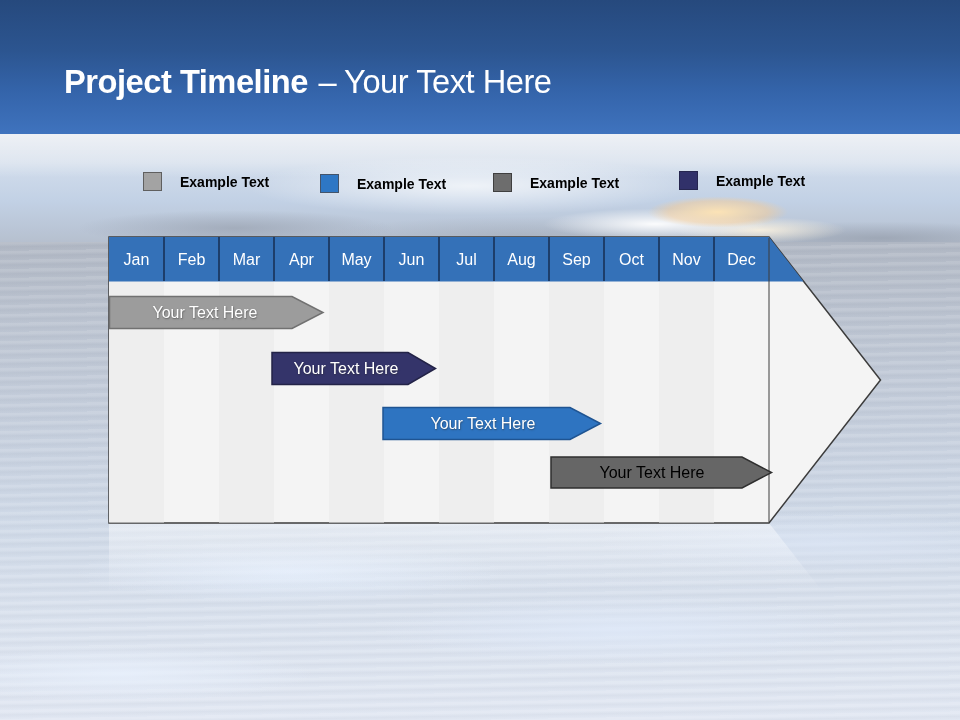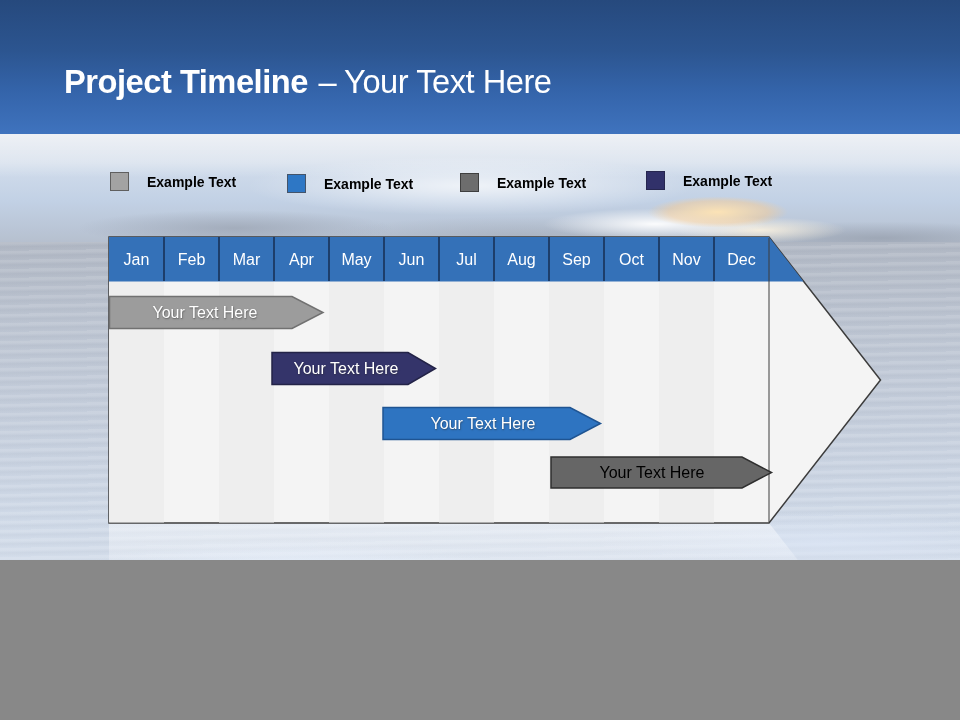--- a/index.html
+++ b/index.html
@@ -1,17 +1,17 @@
 <!DOCTYPE html>
 <html><head>
 <meta charset="utf-8">
 <style>
   html,body{margin:0;padding:0;background:#888;}
   .slide{
-    position:relative;width:960px;height:560px;overflow:hidden;
+    position:relative;width:960px;height:720px;overflow:hidden;
     font-family:"Liberation Sans",sans-serif;
     background:#cfd9e6;
   }
   
   .top-band{
     position:absolute;left:0;top:0;width:960px;height:134px;
     background:linear-gradient(180deg,#26497d 0%,#2c5590 38%,#3464aa 68%,#3f73be 100%);
   }
   .sky{
     position:absolute;left:0;top:134px;width:960px;height:108px;
@@ -38,21 +38,21 @@
   }
   
   .title{
     position:absolute;left:64px;top:58px;height:46px;line-height:46px;
     color:#ffffff;font-size:34px;letter-spacing:-0.5px;white-space:nowrap;
     transform:scaleX(0.96);transform-origin:left center;
   }
   .title .bold{font-weight:700;}
   .title .rest{font-weight:400;margin-left:11px;}
   
-  .legend-item{position:absolute;display:flex;align-items:center;}
+  .legend-item{position:absolute;display:flex;align-items:center;margin-left:33px;}
   .legend-swatch{width:19px;height:19px;box-sizing:border-box;border:1.5px solid #555;}
   .legend-label{margin-left:18px;font-size:14px;font-weight:700;color:#000;}
   
   svg{position:absolute;left:0;top:0;}
   svg text{font-family:"Liberation Sans",sans-serif;}
   .month-label{fill:#ffffff;font-size:16px;}
   .bar-label{font-size:16px;text-shadow:0.5px 1px 1.5px rgba(45,45,45,0.55);}
   .bar-label.dark{text-shadow:none;}
 </style>
 </head>

